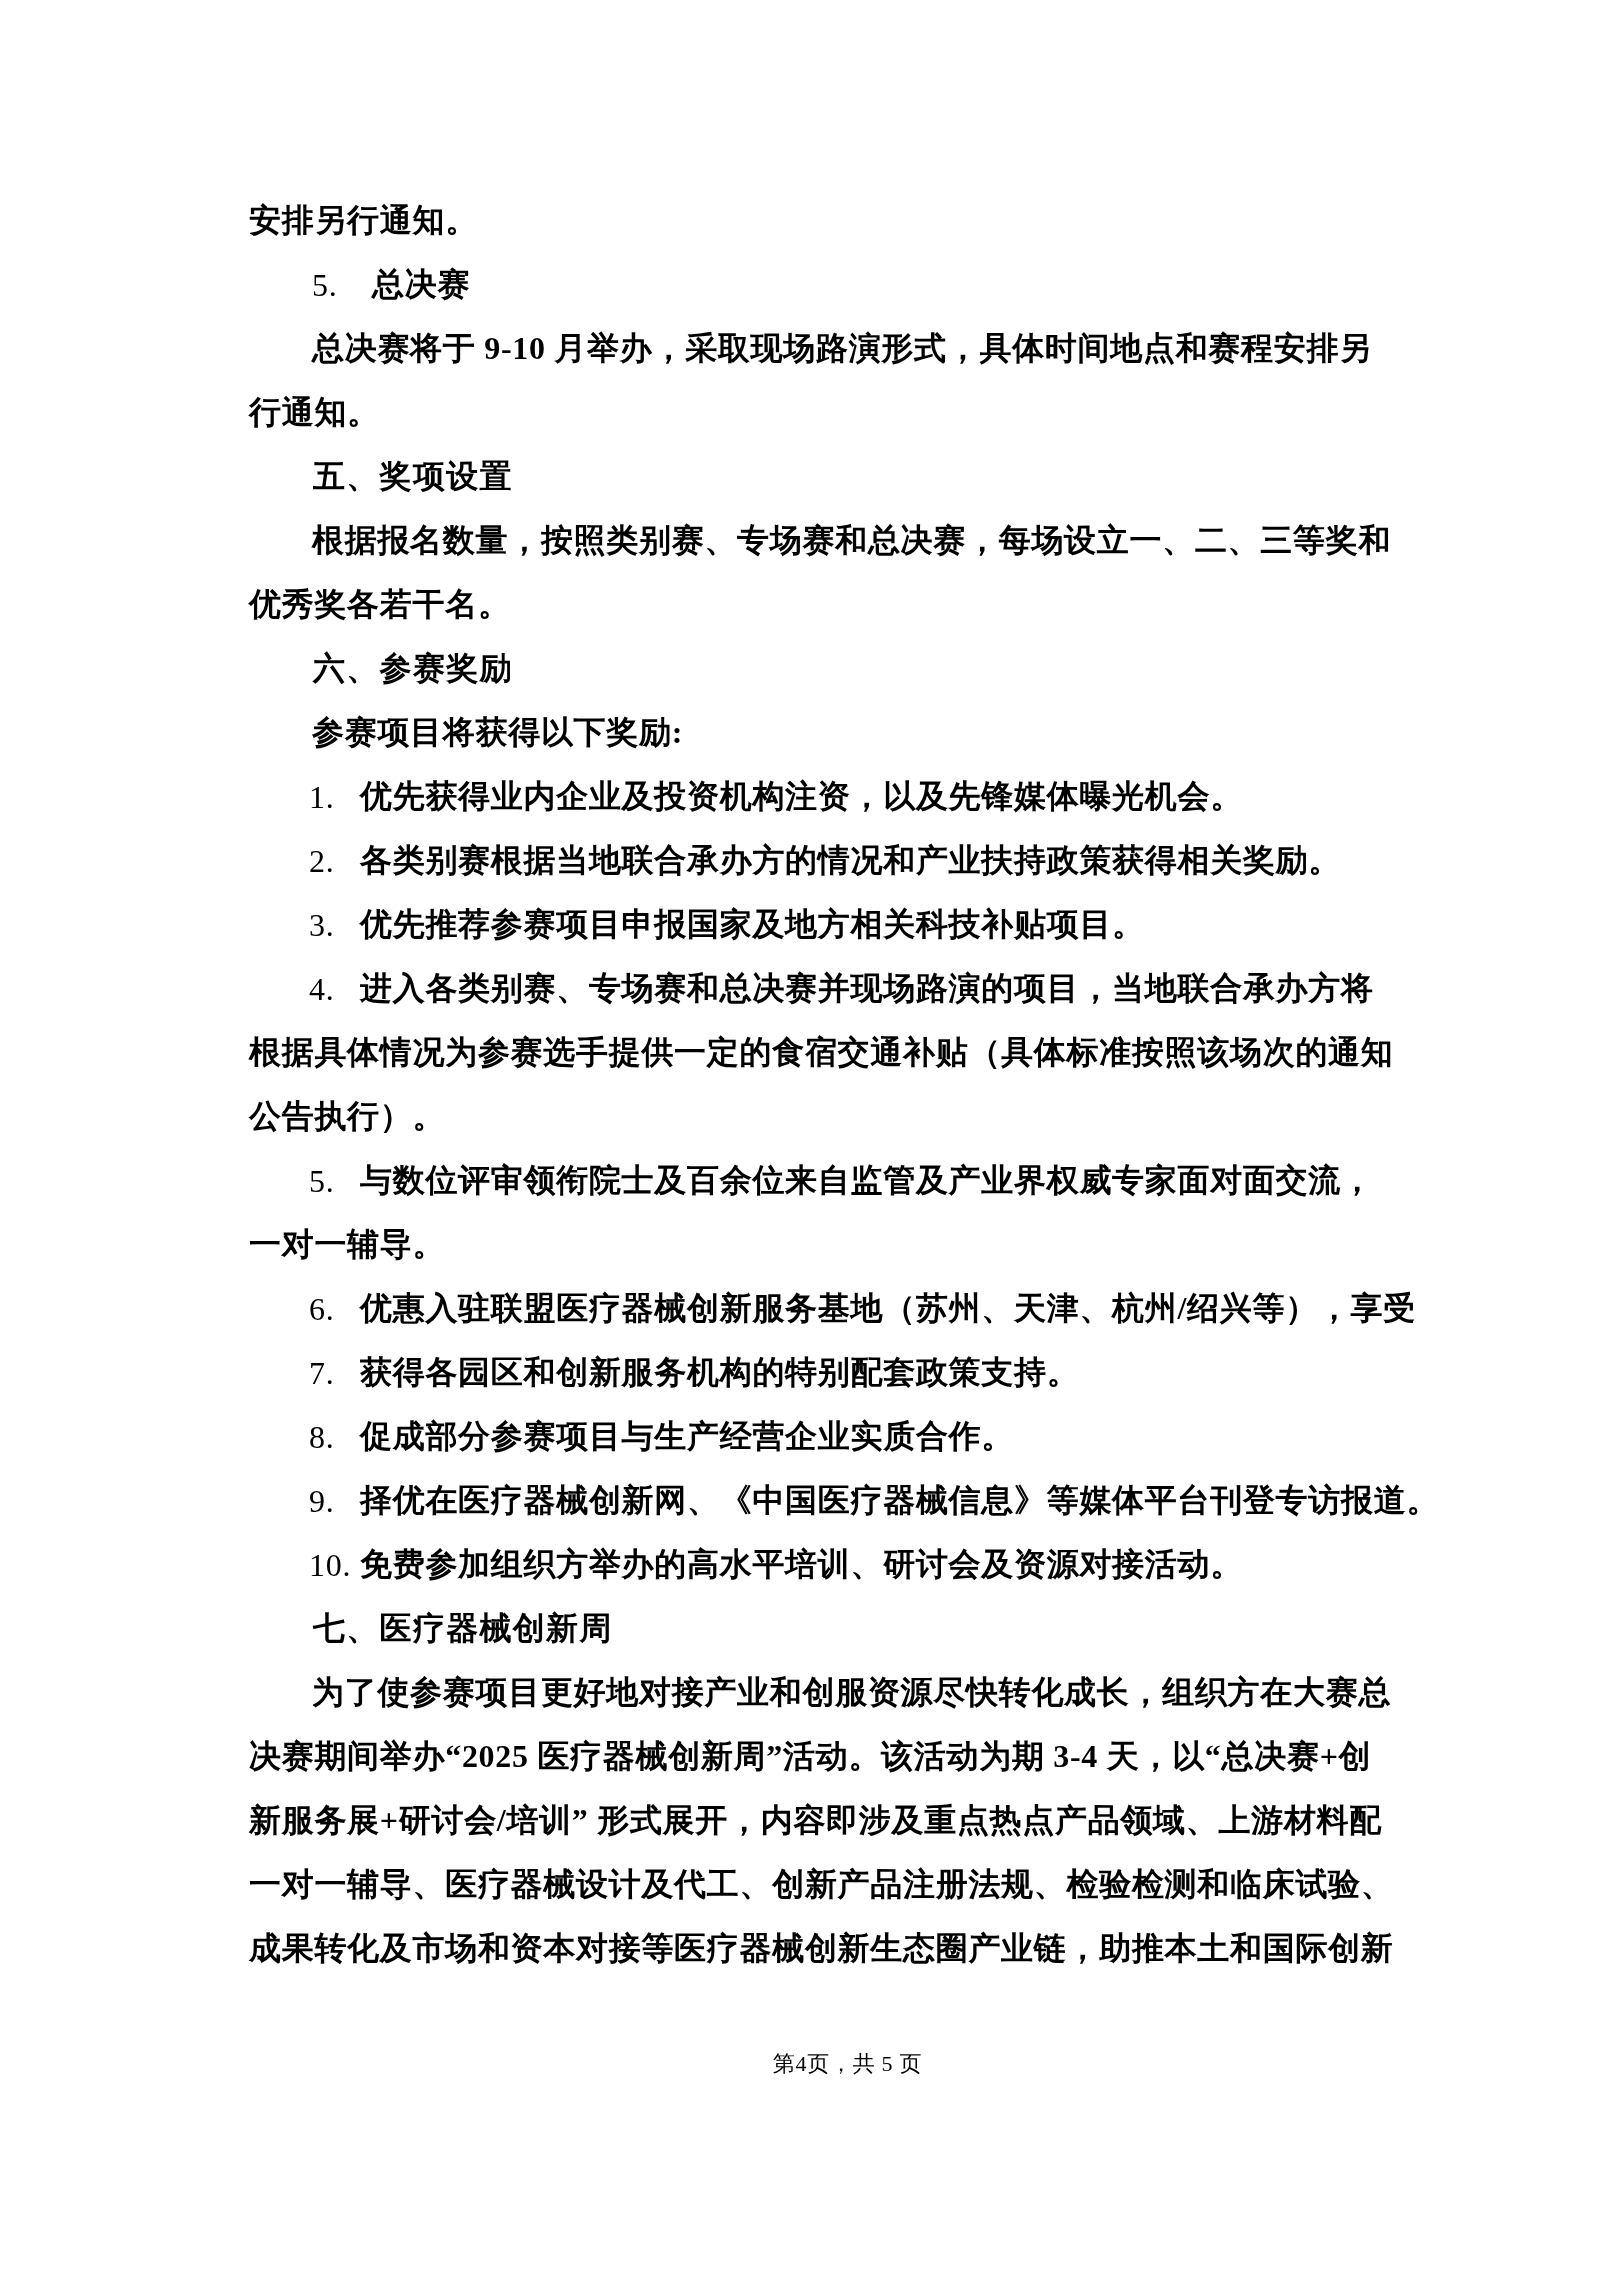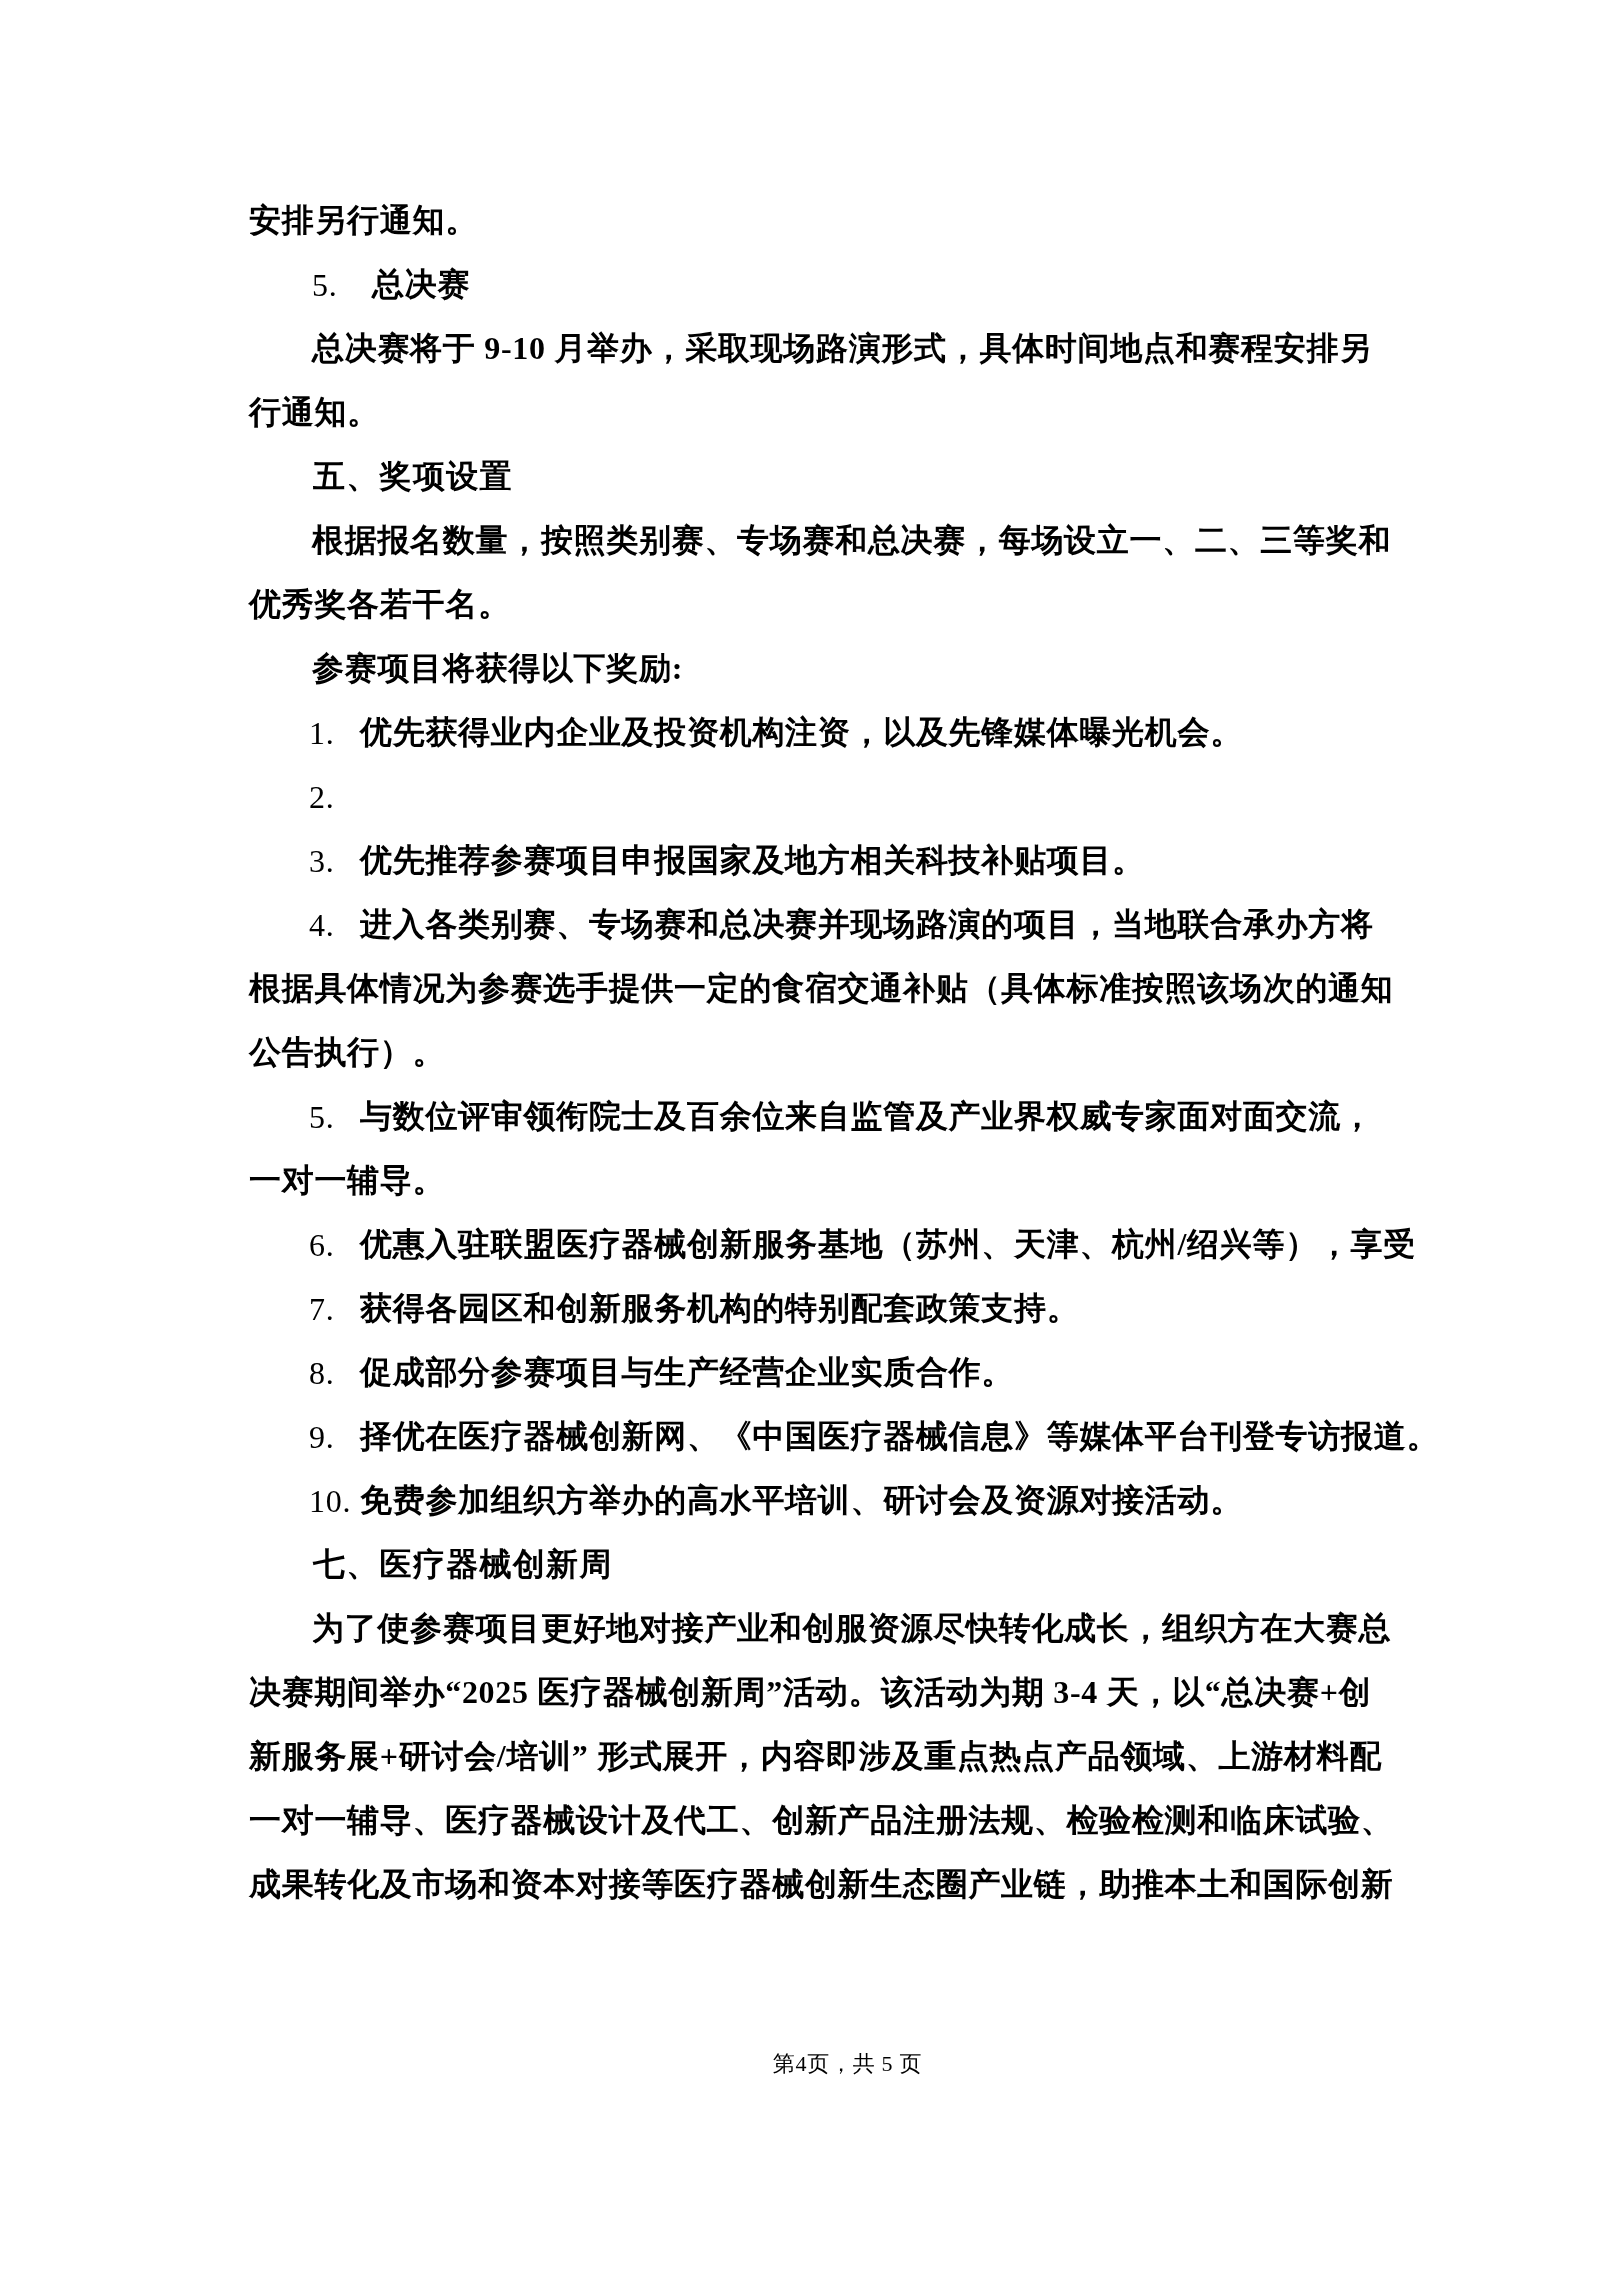--- a/index.html
+++ b/index.html
@@ -80,29 +80,33 @@
       </div>
       <div class="line heading">
         <span class="txt">五、奖项设置</span>
       </div>
       <div class="line para">
         <span class="txt">根据报名数量，按照类别赛、专场赛和总决赛，每场设立一、二、三等奖和</span>
       </div>
       <div class="line margin">
         <span class="txt">优秀奖各若干名。</span>
       </div>
+      <div class="line heading">
+        <span class="txt">六、参赛奖励</span>
+      </div>
       <div class="line para">
         <span class="txt">参赛项目将获得以下奖励:</span>
       </div>
       <div class="line list">
         <span class="num">1.</span>
         <span class="txt">优先获得业内企业及投资机构注资，以及先锋媒体曝光机会。</span>
       </div>
       <div class="line list">
         <span class="num">2.</span>
+        <span class="txt">各类别赛根据当地联合承办方的情况和产业扶持政策获得相关奖励。</span>
       </div>
       <div class="line list">
         <span class="num">3.</span>
         <span class="txt">优先推荐参赛项目申报国家及地方相关科技补贴项目。</span>
       </div>
       <div class="line list">
         <span class="num">4.</span>
         <span class="txt">进入各类别赛、专场赛和总决赛并现场路演的项目，当地联合承办方将</span>
       </div>
       <div class="line margin">

